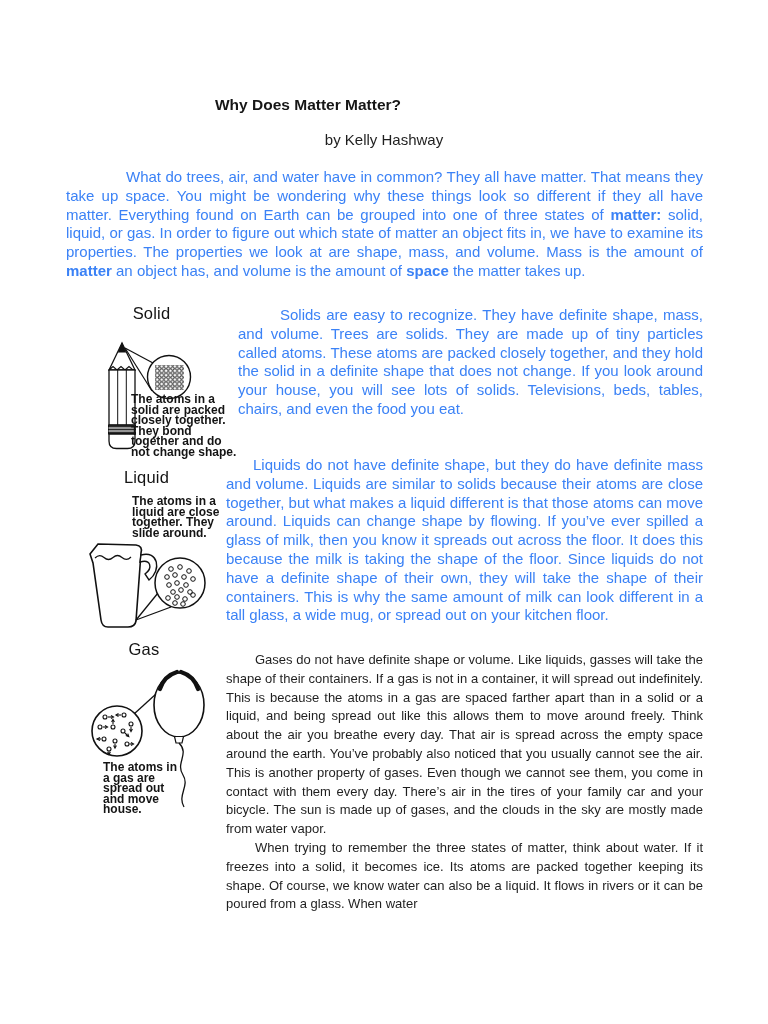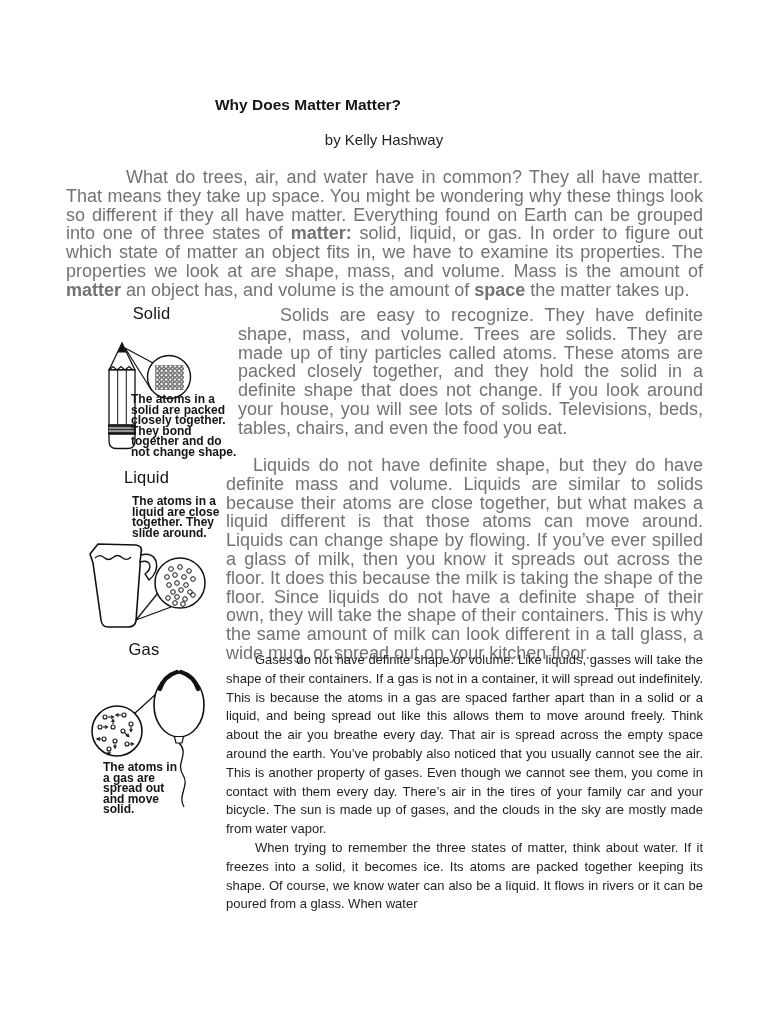--- a/index.html
+++ b/index.html
@@ -13,21 +13,21 @@
   .title{
     position:absolute;left:0;top:96px;width:616px;margin:0;
     text-align:center;font-size:15.5px;font-weight:bold;color:#161616;
   }
   .byline{
     position:absolute;left:0;top:131px;width:768px;
     text-align:center;font-size:15px;
   }
   .para{
     position:absolute;margin:0;text-align:justify;
-    font-size:18px;line-height:18.8px;color:#737373;
+    font-size:15px;line-height:18.8px;color:#3b82f6;
   }
   .intro{left:66px;top:168px;width:637px;text-indent:60px;}
   .solid-p{left:238px;top:306px;width:465px;text-indent:42px;}
   .liquid-p{left:226px;top:456px;width:477px;text-indent:27px;}
   .gas-block{position:absolute;left:226px;top:651px;width:477px;}
   .gas-block p{margin:0;text-align:justify;font-size:13px;line-height:18.8px;}
   .gas-p{text-indent:29px;}
   .closing-p{text-indent:29px;}
   .fig-heading{
     position:absolute;text-align:center;font-weight:normal;
@@ -168,15 +168,15 @@
         <line x1="30" y1="84" x2="30" y2="87.5"></line>
         <polyline points="28.6,85.5 30,88 31.4,85.5"></polyline>
       <circle cx="42" cy="84" r="2"></circle>
         <line x1="44.5" y1="84" x2="48" y2="84"></line>
         <polyline points="46,82.6 48.5,84 46,85.4"></polyline>
       <circle cx="24" cy="89" r="2"></circle>
         <line x1="24" y1="91.5" x2="24" y2="94"></line>
         <polyline points="22.6,92 24,94.5 25.4,92"></polyline>
     </g>
   </svg>
-  <div class="caption gas-c">The atoms in a gas are spread out and move solid.</div>
+  <div class="caption gas-c">The atoms in a gas are spread out and move house.</div>
 
 </div>
 
 </body></html>

